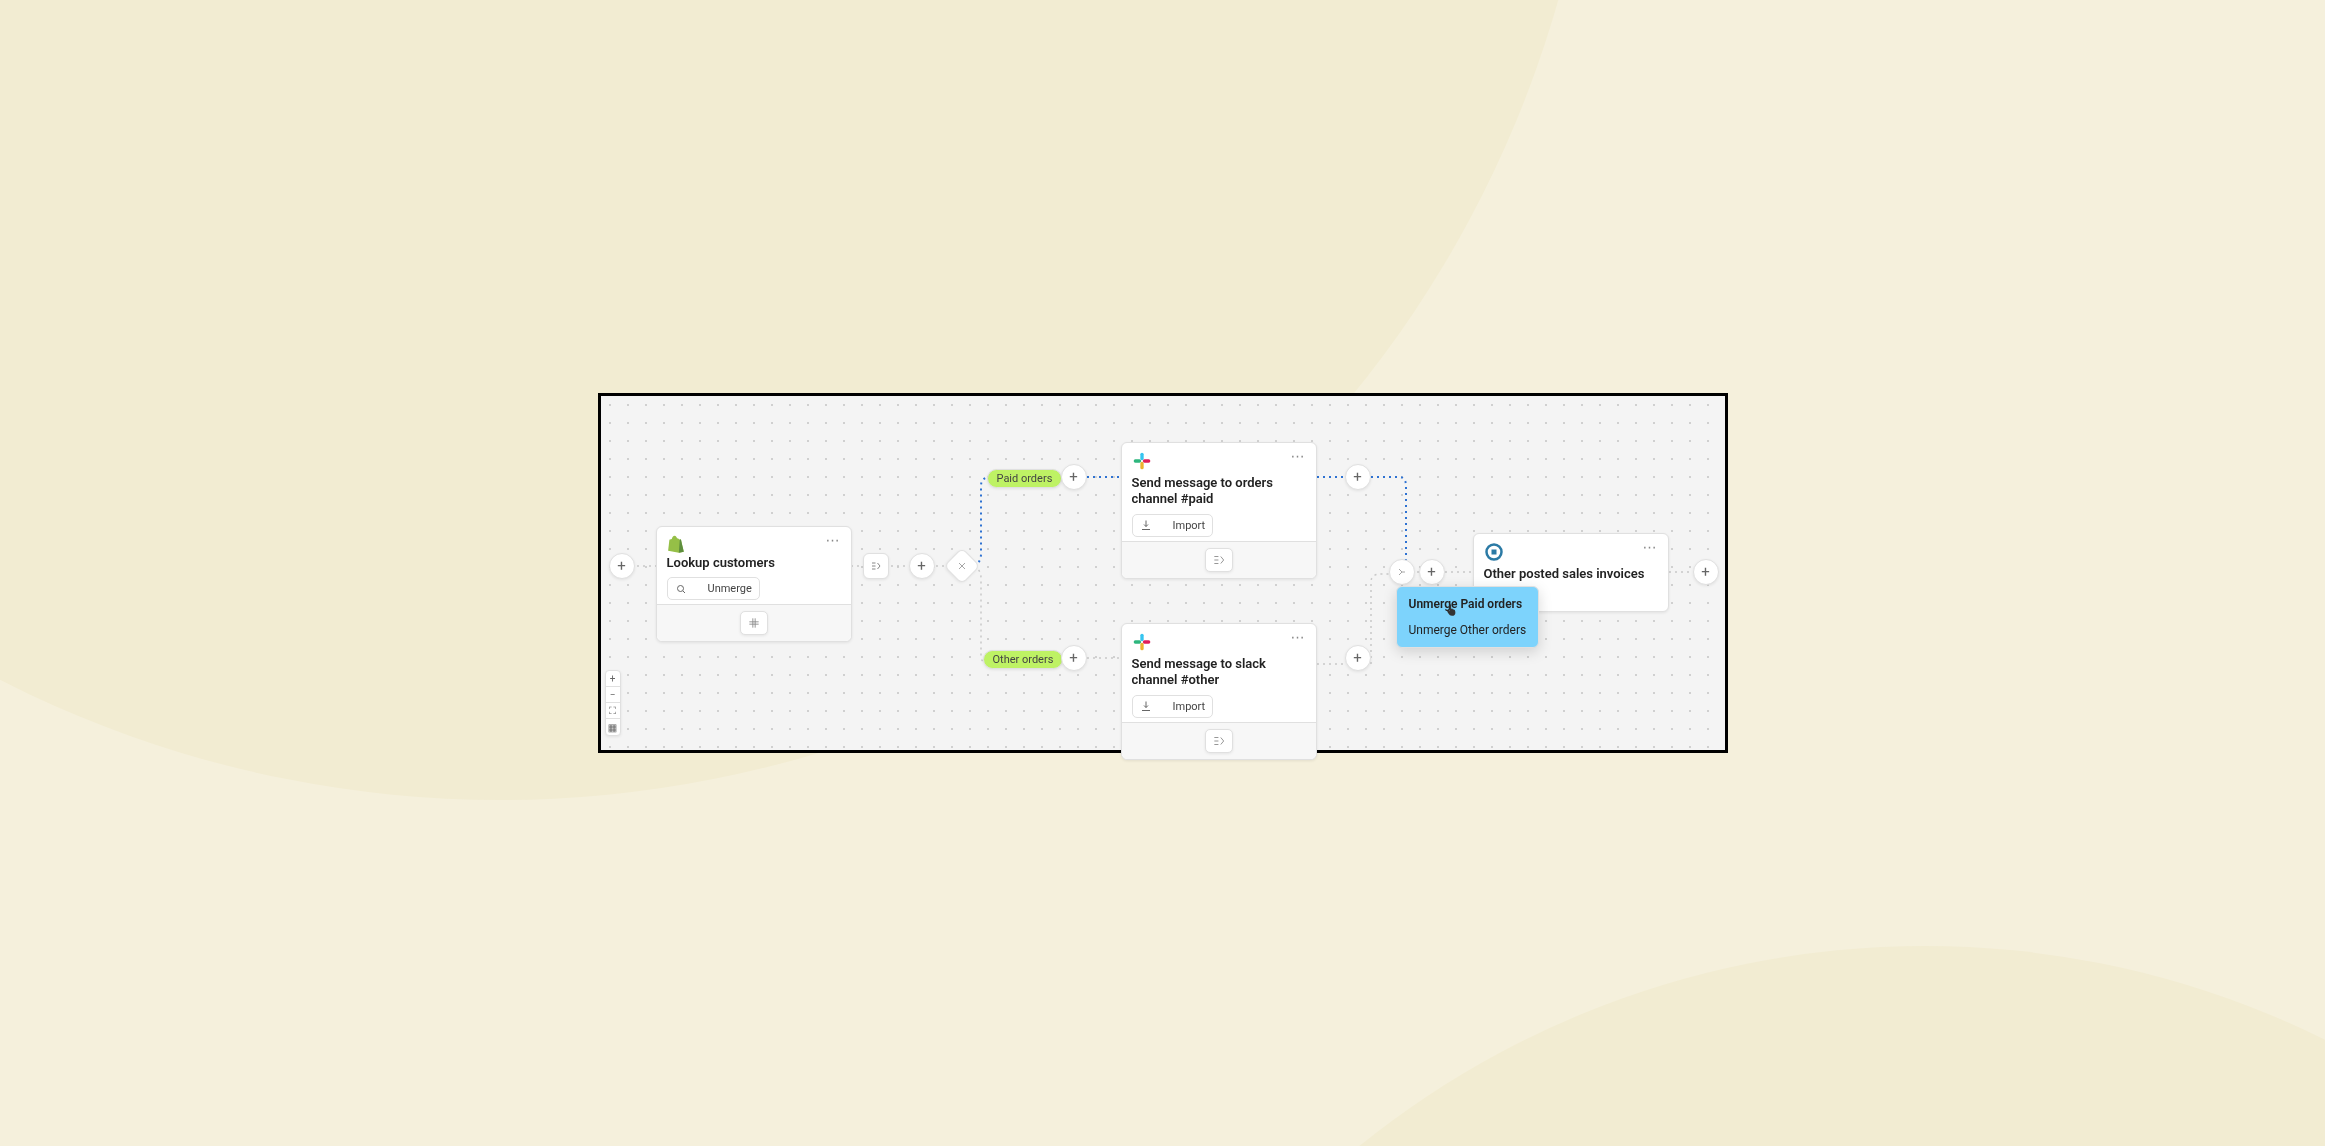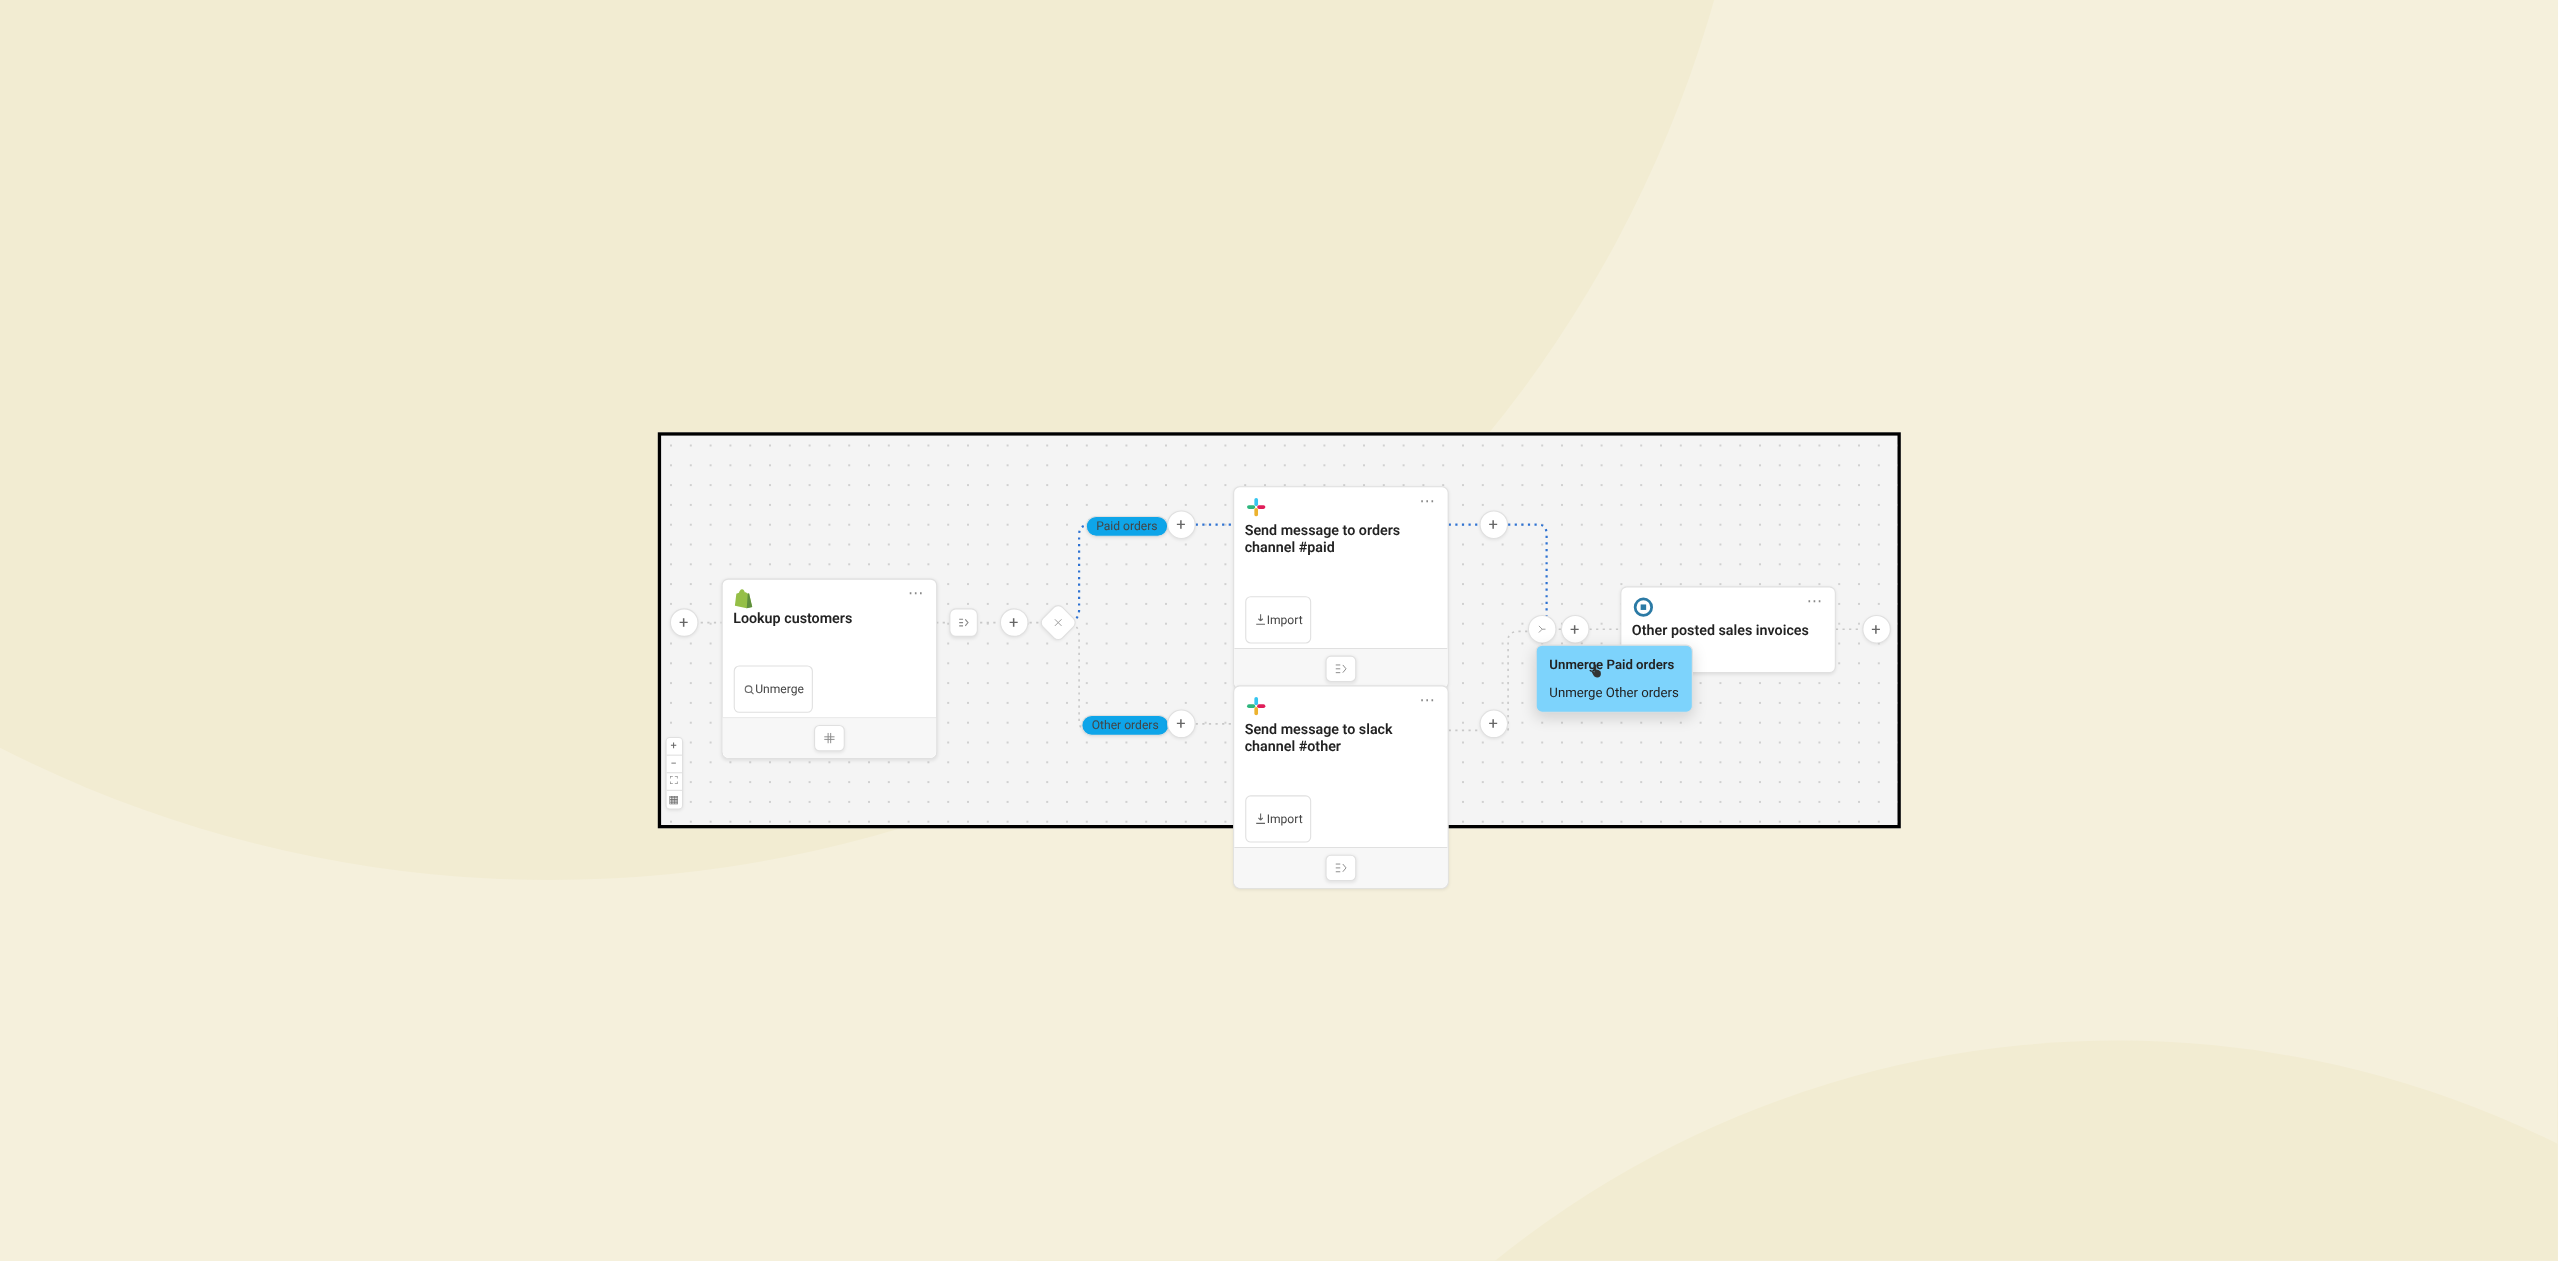--- a/index.html
+++ b/index.html
@@ -12,32 +12,32 @@
 
   .stage { position:relative; width:1130px; height:360px; background:var(--canvas-bg); border:3px solid #000; overflow:visible; }
   .dots-bg { position:absolute; inset:0; background-image:radial-gradient(#d0d0d0 1px, transparent 1px); background-size:18px 18px; }
 
   .card { position:absolute; background:var(--card-bg); border:1px solid var(--card-border); border-radius:6px; box-shadow:var(--shadow); }
   .card .head { padding:8px 10px 4px; }
   .card .title-row { display:flex; align-items:flex-start; }
   .card .app-icon { width:20px; height:20px; margin-bottom:4px; }
   .card .menu { margin-left:auto; color:#888; font-size:14px; letter-spacing:1px; cursor:pointer; line-height:10px; }
   .card h4 { font-size:13px; font-weight:600; margin:0 0 6px 0; color:#222; line-height:1.25; }
-  .badge { display:inline-flex; align-items:center; gap:0; border:1px solid var(--card-border); border-radius:5px; padding:14px 7px; font-size:11px; color:#444;margin-top:28px; }
+  .badge { display:inline-flex; align-items:center; gap:21px; border:1px solid var(--card-border); border-radius:5px; padding:4px 7px; font-size:11px; color:#444; }
   .badge svg { width:12px; height:12px; }
   .card .footer { background:#f7f7f7; border-top:1px solid var(--card-border); border-radius:0 0 6px 6px; padding:6px; display:flex; justify-content:center; }
   .mini-btn, .node-btn { background:#fff; border:1px solid var(--card-border); border-radius:5px; display:flex; align-items:center; justify-content:center; color:var(--node-btn); box-shadow:var(--shadow); cursor:pointer; }
   .mini-btn { width:28px; height:24px; }
 
   .node-btn { position:absolute; width:26px; height:26px; border-radius:6px; }
   .node-btn.round { border-radius:50%; }
   .node-btn svg { width:12px; height:12px; }
   .plus::before { content:"+"; font-size:15px; color:#666; font-weight:400; }
 
-  .branch-label { position:absolute; background:#0ea5e9; border:1px solid var(--card-border); border-radius:10px; padding:2px 9px; font-size:11px; color:#444; box-shadow:var(--shadow); }
+  .branch-label { position:absolute; background:#bef264; border:1px solid var(--card-border); border-radius:10px; padding:2px 9px; font-size:11px; color:#444; box-shadow:var(--shadow); }
 
   .popover { position:absolute; background:#7dd3fc; border:1px solid var(--card-border); border-radius:6px; box-shadow:0 4px 14px rgba(0,0,0,.15); padding:4px 0; z-index:20; }
   .popover .item { padding:6px 12px; font-size:12px; color:#222; cursor:pointer; white-space:nowrap; }
   .popover .item:first-child { font-weight:600; }
   .cursor-hand { position:absolute; width:14px; height:14px; z-index:21; }
 
   .zoom { position:absolute; left:4px; bottom:14px; width:16px; background:#fff; border:1px solid var(--card-border); border-radius:4px; display:flex; flex-direction:column; box-shadow:var(--shadow); }
   .zoom div { height:16px; display:flex; align-items:center; justify-content:center; font-size:10px; color:#666; border-bottom:1px solid var(--card-border); cursor:pointer; }
   .zoom div:last-child { border-bottom:none; }
 

